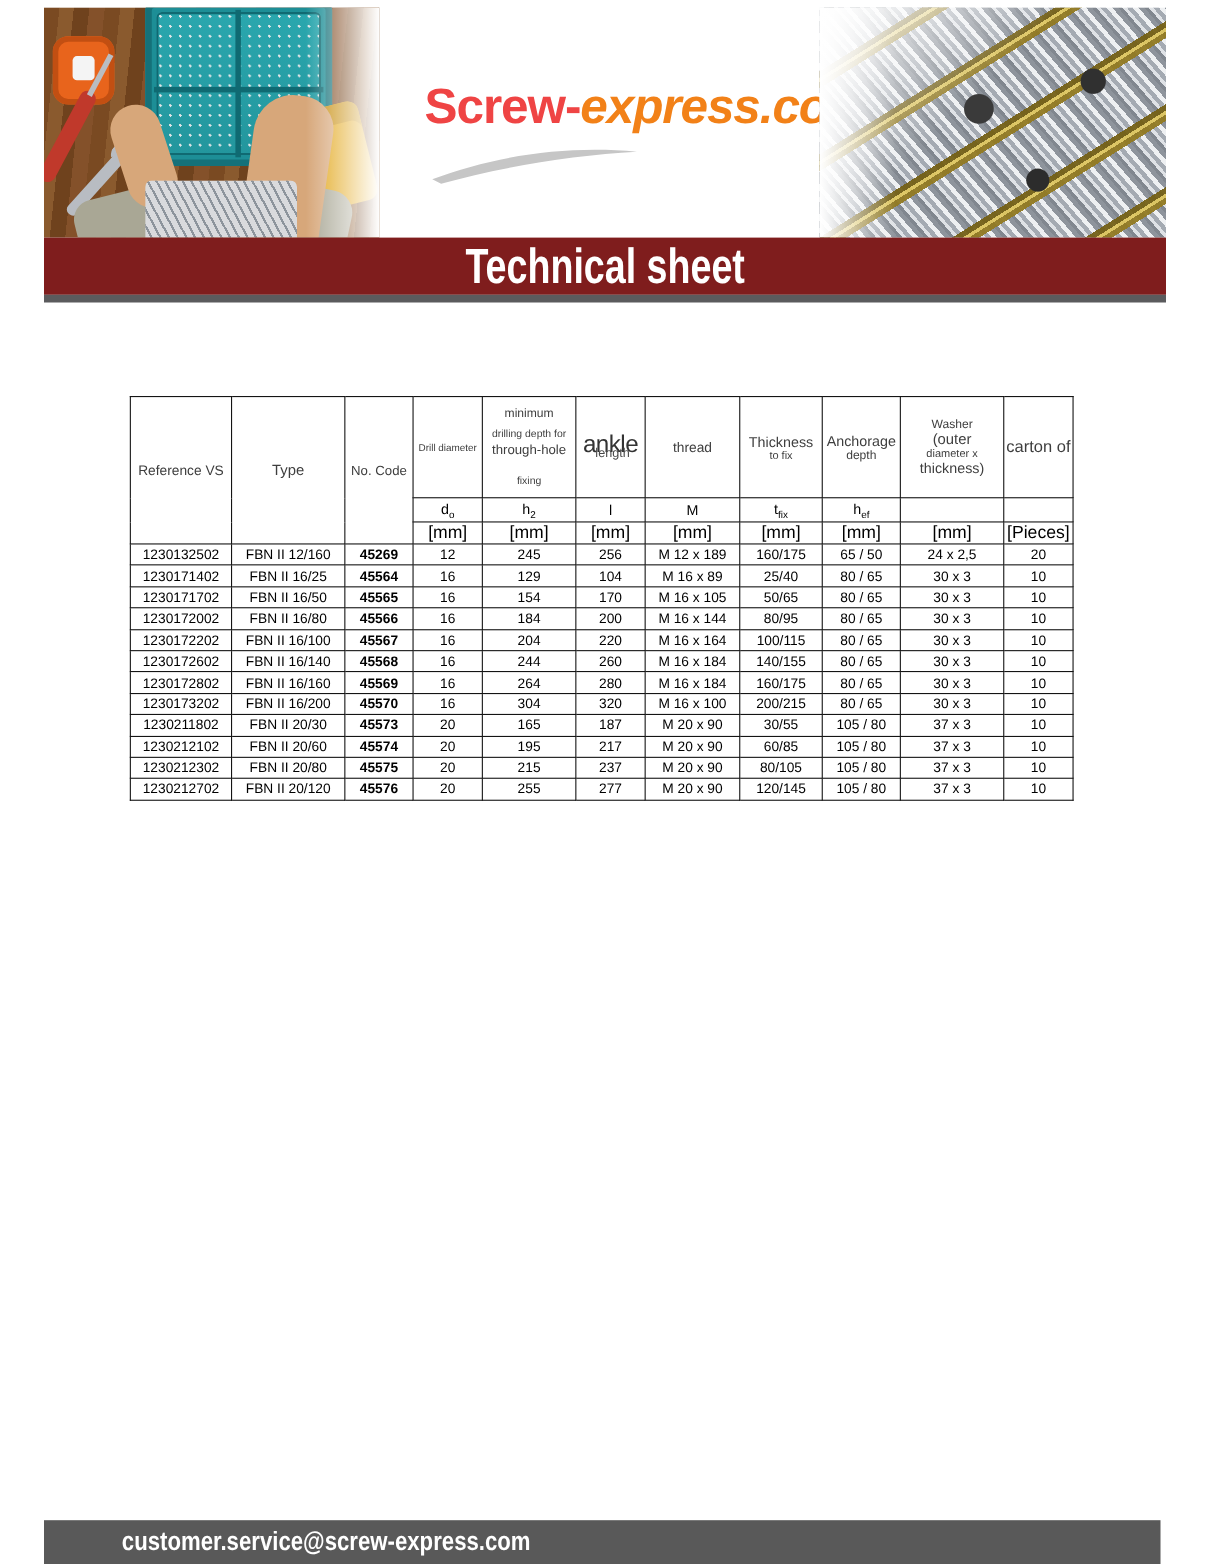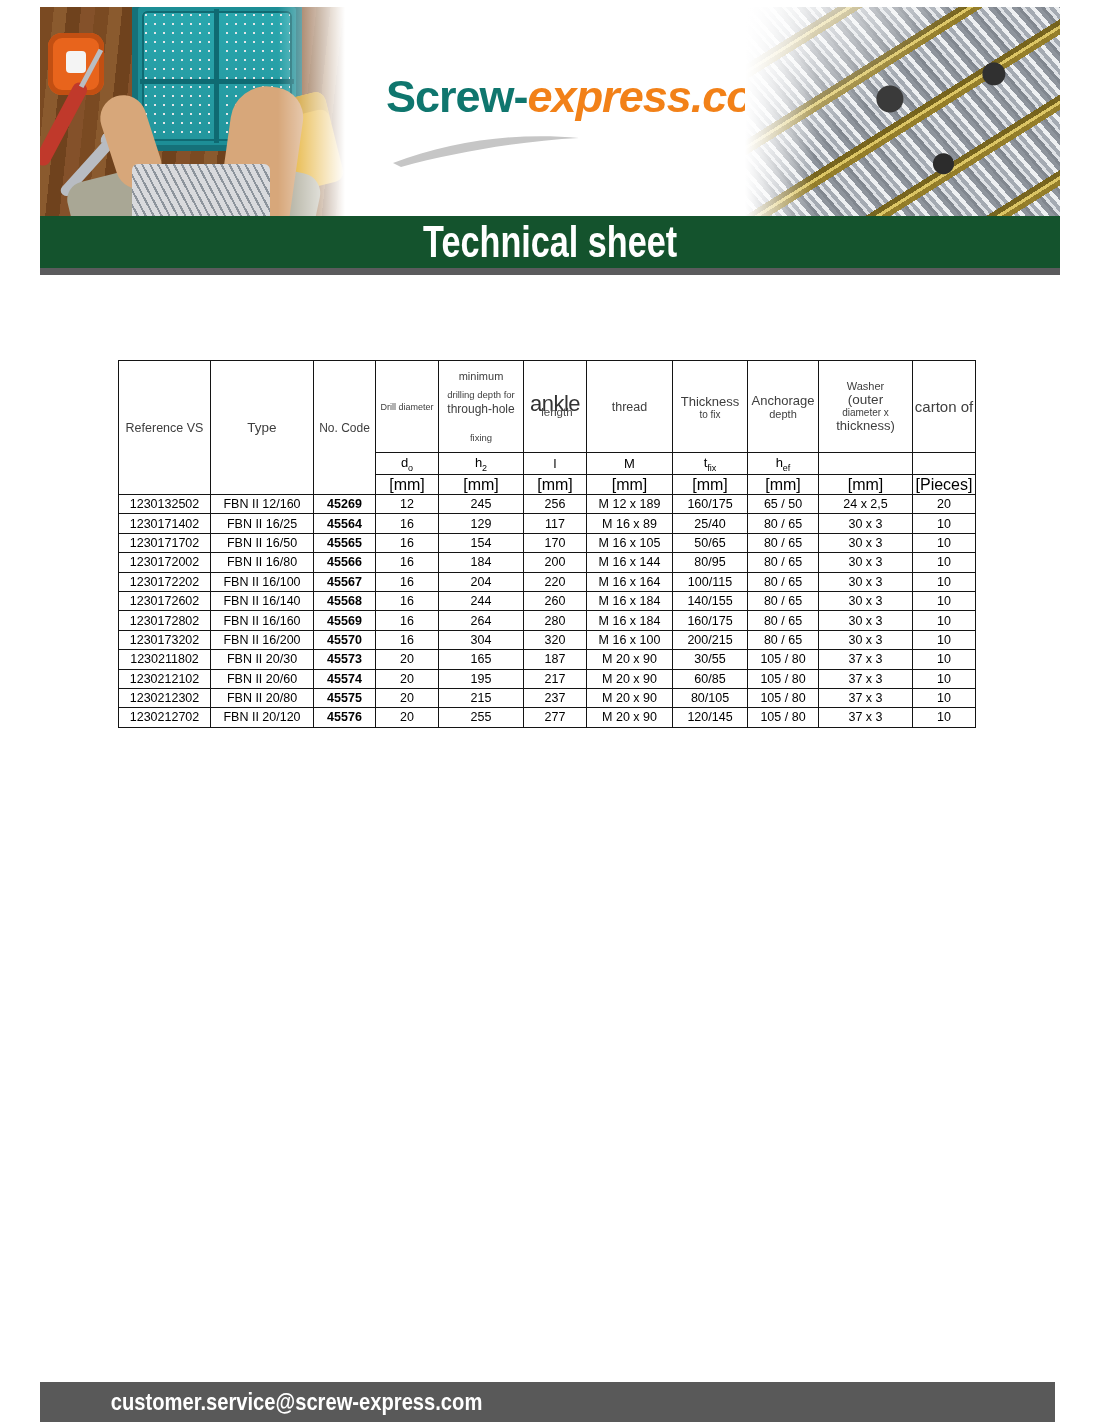--- a/index.html
+++ b/index.html
@@ -47,26 +47,26 @@
       radial-gradient(circle 13px at 79% 32%, #303030 0 11px, transparent 12px),
       radial-gradient(circle 12px at 63% 75%, #2c2c2c 0 10px, transparent 11px),
       repeating-linear-gradient(-32deg, transparent 0 26px, rgba(146,122,34,0.95) 26px 31px, rgba(222,198,96,0.95) 31px 34px, rgba(116,96,22,0.95) 34px 39px, transparent 39px 64px),
       repeating-linear-gradient(49deg, #81878f 0 3px, #dfe2e6 3px 6px, #a4aab2 6px 10px, #eef0f2 10px 14px, #8e949c 14px 18px);
   }
   .photo-right .fade { position:absolute; inset:0; background:linear-gradient(to right, #ffffff 0%, rgba(255,255,255,0) 22%); }
 
   
   .logo-area { position:absolute; left:345px; top:7px; width:400px; height:209px; background:#fff; }
   .logo-text { position:absolute; left:41px; top:64px; font-size:45px; font-weight:700; letter-spacing:-1px; white-space:nowrap; }
-  .logo-screw { color:#0f766e; }
+  .logo-screw { color:#ef4444; }
   .logo-express { color:#f28118; font-style:italic; }
   .swoosh { position:absolute; left:44px; top:120px; }
 
   
-  .banner { position:absolute; left:40px; top:216px; width:1020px; height:52px; background:#14532d; display:flex; align-items:center; justify-content:center; }
+  .banner { position:absolute; left:40px; top:216px; width:1020px; height:52px; background:#7f1d1d; display:flex; align-items:center; justify-content:center; }
   .banner-text { display:inline-block; color:#fff; font-size:45px; font-weight:700; letter-spacing:0px; transform:scaleX(0.76); white-space:nowrap; }
   .gray-strip { position:absolute; left:40px; top:268px; width:1020px; height:7px; background:#5b5b5d; }
 
   
   .sheet-table { position:absolute; left:118px; top:360px; width:857px; border-collapse:collapse; table-layout:fixed; }
   .sheet-table td, .sheet-table th { border:1px solid #141414; text-align:center; vertical-align:middle; padding:0; font-weight:400; }
   .sheet-table thead th { color:#3e3e3e; }
   .hdr-row { height:91px; }
   .sym-row { height:22px; }
   .unit-row { height:20px; }
@@ -226,21 +226,21 @@
           <td>65 / 50</td>
           <td>24 x 2,5</td>
           <td>20</td>
         </tr>
         <tr>
           <td>1230171402</td>
           <td>FBN II 16/25</td>
           <td class="bold">45564</td>
           <td>16</td>
           <td>129</td>
-          <td>117</td>
+          <td>104</td>
           <td>M 16 x 89</td>
           <td>25/40</td>
           <td>80 / 65</td>
           <td>30 x 3</td>
           <td>10</td>
         </tr>
         <tr>
           <td>1230171702</td>
           <td>FBN II 16/50</td>
           <td class="bold">45565</td>

